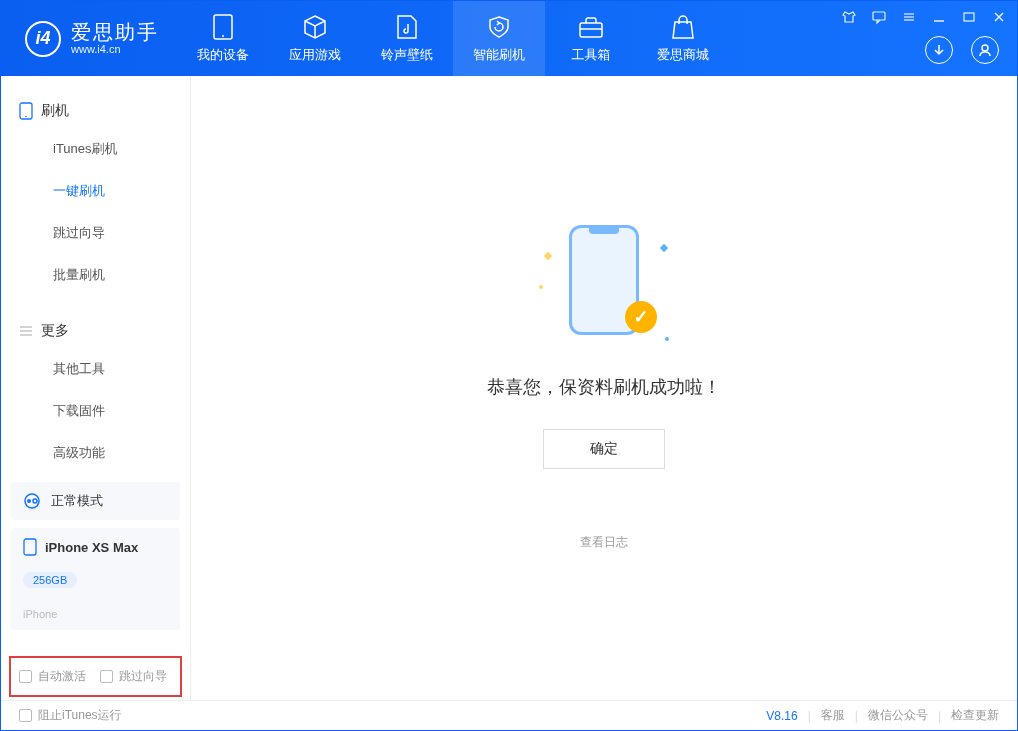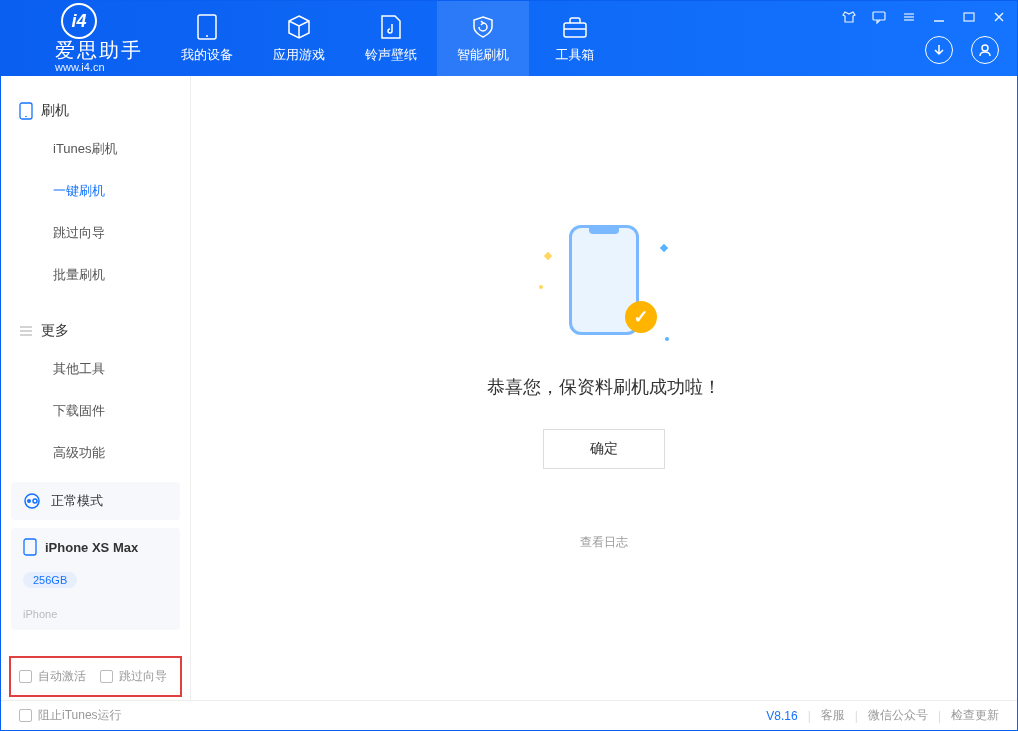--- a/index.html
+++ b/index.html
@@ -1,21 +1,21 @@
 <!DOCTYPE html>
 <html><head>
 <meta charset="utf-8">
 <style>
 * { margin: 0; padding: 0; box-sizing: border-box; font-family: "Microsoft YaHei", sans-serif; }
 body { background: #fff; width: 1018px; height: 731px; overflow: hidden; border: 1px solid #0a5ff0; }
 
 .header { height: 75px; background: linear-gradient(to right, #0a5ff0, #1473ff); display: flex; align-items: center; color: #fff; position: relative; }
-.logo-area { display: flex; align-items: center; padding: 0 18px 0 24px; flex-direction: column; }
+.logo-area { display: flex; align-items: center; padding: 0 18px 0 24px; }
 .logo-icon { width: 36px; height: 36px; border: 2.5px solid #fff; border-radius: 50%; display: flex; align-items: center; justify-content: center; font-weight: bold; font-size: 18px; font-style: italic; margin-right: 10px; }
-.logo-text { display: flex; flex-direction: column; line-height: 1.1; margin-left: 30px; }
+.logo-text { display: flex; flex-direction: column; line-height: 1.1; }
 .logo-title { font-size: 20px; font-weight: 500; letter-spacing: 2px; }
 .logo-sub { font-size: 11px; opacity: 0.9; }
 
 .nav { display: flex; height: 100%; }
 .nav-item { width: 92px; display: flex; flex-direction: column; align-items: center; justify-content: center; cursor: pointer; gap: 6px; }
 .nav-item.active { background: rgba(255,255,255,0.12); }
 .nav-icon { width: 26px; height: 26px; display: flex; align-items: center; justify-content: center; }
 .nav-label { font-size: 13px; }
 
 .win-controls { position: absolute; right: 10px; top: 8px; display: flex; gap: 14px; }
@@ -117,20 +117,29 @@
     </div>
     <div class="nav-item">
       <span class="nav-icon">
         <svg width="26" height="24" viewBox="0 0 26 24">
             <rect x="2" y="8" width="22" height="14" rx="2" fill="none" stroke="#fff" stroke-width="1.5"></rect>
             <path d="M8 8 V5 a2 2 0 0 1 2 -2 h6 a2 2 0 0 1 2 2 V8" fill="none" stroke="#fff" stroke-width="1.5"></path>
             <line x1="2" y1="14" x2="24" y2="14" stroke="#fff" stroke-width="1.5"></line>
           </svg>
       </span>
       <span class="nav-label">工具箱</span>
+    </div>
+    <div class="nav-item">
+      <span class="nav-icon">
+        <svg width="24" height="26" viewBox="0 0 24 26">
+            <path d="M4 8 H20 L22 24 H2 Z" fill="none" stroke="#fff" stroke-width="1.5"></path>
+            <path d="M8 10 V6 a4 4 0 0 1 8 0 V10" fill="none" stroke="#fff" stroke-width="1.5"></path>
+          </svg>
+      </span>
+      <span class="nav-label">爱思商城</span>
     </div>
   </div>
 
   <div class="win-controls">
     <span class="win-btn">
         <svg width="14" height="14" viewBox="0 0 14 14">
           <path d="M3 2 L7 4 L11 2 L13 5 L11 6 V12 H3 V6 L1 5 Z" fill="none" stroke="#fff" stroke-width="1.2"></path>
         </svg>
       </span>
     <span class="win-btn">

